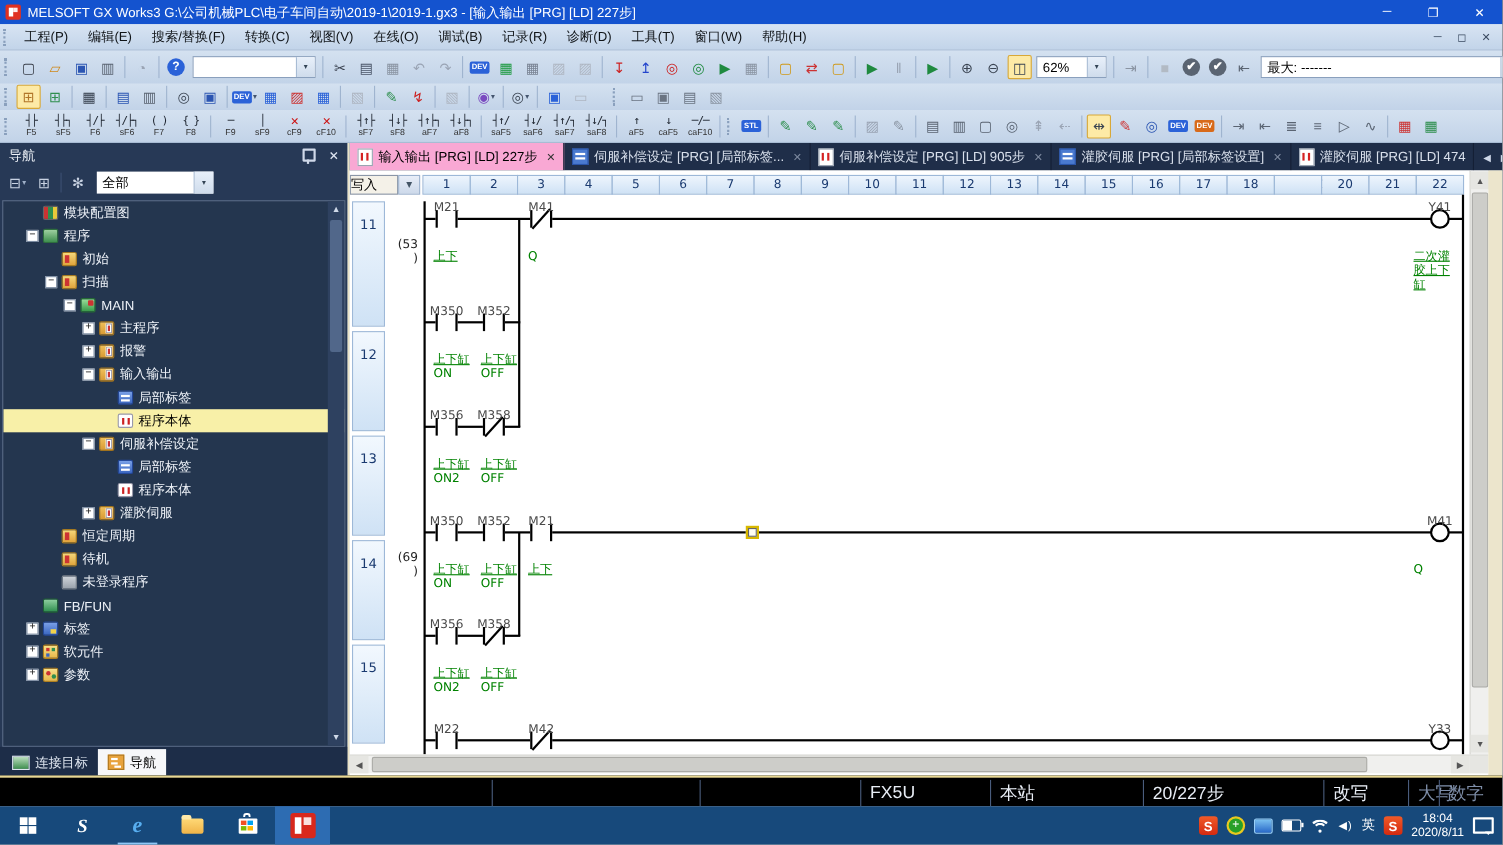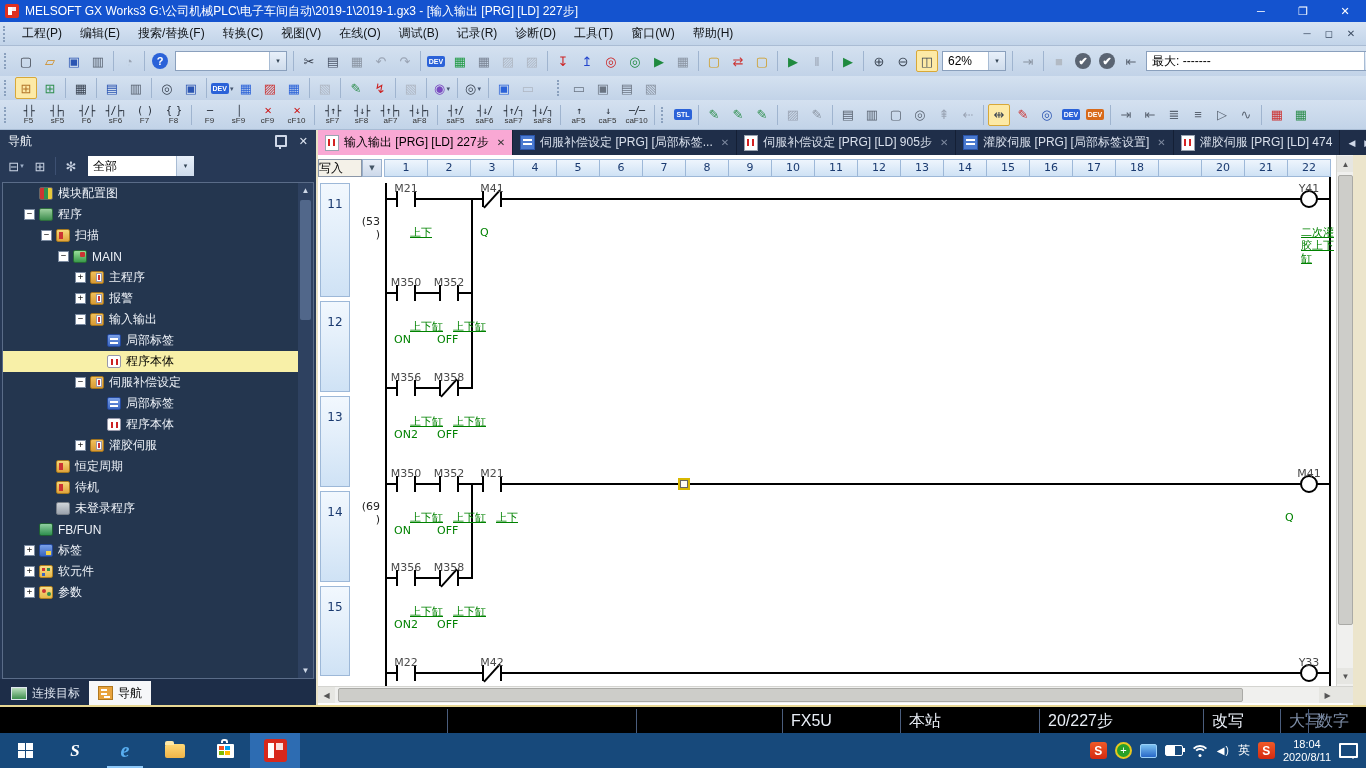--- a/index.html
+++ b/index.html
@@ -127,21 +127,21 @@
   .wire{position:absolute;height:2px;background:#000;}
   .vwire{position:absolute;width:2px;background:#000;}
   .contact{position:absolute;width:20px;height:16px;background:#fff;}
   .contact i{position:absolute;top:0;width:2px;height:16px;background:#000;}
   .contact i.l{left:0;}.contact i.r{right:0;}
   .contact i.s{left:9px;top:-4px;height:24px;transform:rotate(42deg);}
   .coil{position:absolute;width:14px;height:14px;border:2px solid #000;border-radius:50%;background:#fff;}
   .dname{position:absolute;width:64px;text-align:center;font-size:11px;color:#4a4a4a;line-height:12px;}
   .dcomment{position:absolute;font-size:11px;color:#008200;line-height:13px;}
   .dcomment span{display:block;}
-  .dcomment span.u{text-decoration:underline;margin-left:16px;}
+  .dcomment span.u{text-decoration:underline;}
   .step{position:absolute;font-size:11px;color:#222;line-height:13px;text-align:right;white-space:pre-line;}
   .lcursor{position:absolute;width:12px;height:12px;border:2px solid #d8b800;background:#fffef2;box-sizing:border-box;}
   .lcursor::after{content:"";position:absolute;inset:0;border:1px solid #666;}
   .vscroll{position:absolute;left:1018px;top:25px;width:17px;height:531px;background:#f0f0ee;border-left:1px solid #d4d4d0;box-sizing:border-box;}
   .hscroll{position:absolute;left:0;top:556px;width:1035px;height:17px;background:#f0f0ee;border-top:1px solid #d4d4d0;box-sizing:border-box;}
   .sbtn{position:absolute;color:#555;font-size:8px;display:flex;align-items:center;justify-content:center;
         width:17px;height:16px;background:#e6e6e2;}
   .sthumb{position:absolute;background:#cdcdc9;border:1px solid #aaaaA6;border-radius:2px;box-sizing:border-box;}
   .rstrip{position:absolute;left:1035px;top:25px;width:13px;height:550px;background:#ece5cc;}
   
@@ -651,20 +651,25 @@
           <div class="tspace"></div>
           <div class="ti mod"></div>
           <span>模块配置图</span>
         </div>
         <div class="trow" style="padding-left: 21px;">
           <div class="texp">−</div>
           <div class="ti fold"></div>
           <span>程序</span>
         </div>
         <div class="trow" style="padding-left: 38px;">
+          <div class="tspace"></div>
+          <div class="ti pgm"></div>
+          <span>初始</span>
+        </div>
+        <div class="trow" style="padding-left: 38px;">
           <div class="texp">−</div>
           <div class="ti pgm"></div>
           <span>扫描</span>
         </div>
         <div class="trow" style="padding-left: 55px;">
           <div class="texp">−</div>
           <div class="ti main"></div>
           <span>MAIN</span>
         </div>
         <div class="trow" style="padding-left: 72px;">

